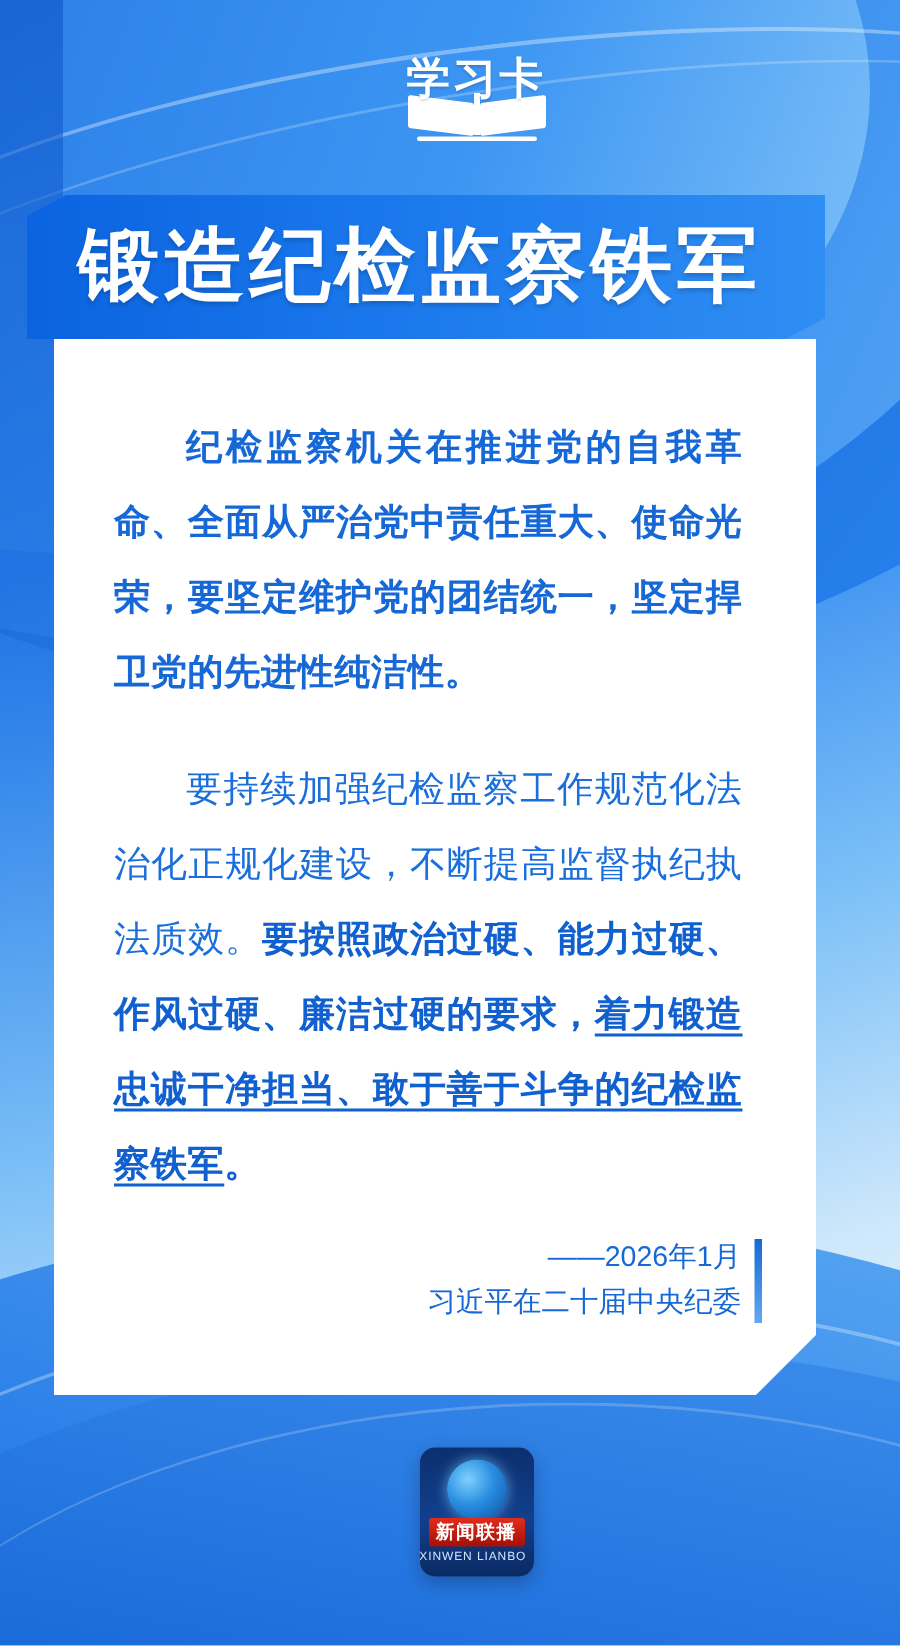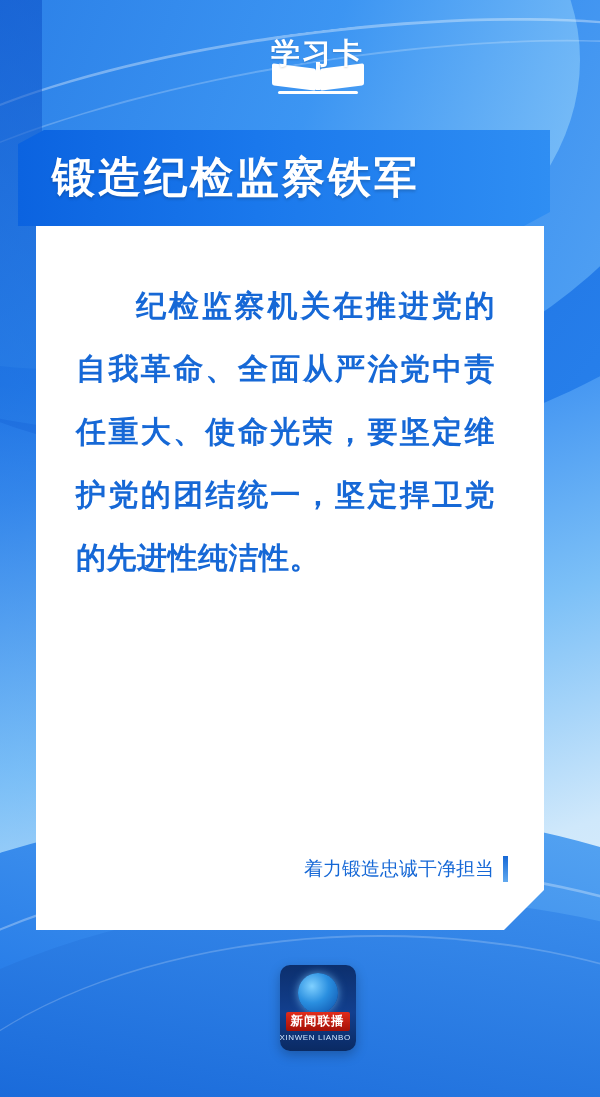--- a/index.html
+++ b/index.html
@@ -172,21 +172,21 @@
     background: linear-gradient(90deg, #0b63e0 0%, #1a78ec 45%, #2f8ef3 100%);
     clip-path: polygon(0 14px, 26px 0, 532px 0, 532px 82px, 506px 96px, 0 96px);
     box-shadow: 0 4px 14px rgba(3, 40, 100, .25);
   }
   .title-text {
     position: absolute;
     left: 34px;
     top: 50%;
     transform: translateY(-50%);
     color: #ffffff;
-    font-size: 43px;
+    font-size: 54px;
     font-weight: bold;
     letter-spacing: 3px;
     white-space: nowrap;
     text-shadow: 0 2px 3px rgba(0,0,0,.18);
   }
 
   
   .card {
     position: absolute;
     left: 36px;
@@ -198,22 +198,22 @@
     box-shadow: 0 10px 30px rgba(5, 45, 110, .18);
   }
   .card-body {
     position: absolute;
     left: 40px;
     right: 36px;
     top: 48px;
   }
   .para {
     color: #1668d6;
-    font-size: 30px;
-    line-height: 63px;
+    font-size: 24px;
+    line-height: 50px;
     letter-spacing: .5px;
     text-indent: 2em;
     font-weight: bold;
     margin: 0 13px 28px 0;
     text-align: justify;
   }
   .para.p2 { font-weight: normal; color: #1b6fdc; }
   .para.p2 .strong { font-weight: bold; color: #1060cf; }
   .para.p2 .ul {
     font-weight: bold;
@@ -325,26 +325,28 @@
     <div class="title-text">锻造纪检监察铁军</div>
   </div>
 
   <div class="card">
     <div class="card-body">
 
       <p class="para p1">
         <span>纪检监察机关在推进党的自我革命、全面从严治党中责任重大、使命光荣，要坚定维护党的团结统一，坚定捍卫党的先进性纯洁性。</span>
       </p>
 
+      <p class="para p2"><span>要持续加强纪检监察工作规范化法治化正规化建设，不断提高监督执纪执法质效。</span><span class="strong">要按照政治过硬、能力过硬、作风过硬、廉洁过硬的要求，</span><span class="ul">着力锻造忠诚干净担当、敢于善于斗争的纪检监察铁军</span><span class="strong">。</span></p>
 
     </div>
 
     <div class="attrib">
       <div class="bar"></div>
-      <div>着力锻造忠诚干净担当</div>
+      <div>——2026年1月</div>
+      <div>习近平在二十届中央纪委</div>
     </div>
   </div>
 
   <div class="badge">
     <div class="globe"></div>
     <div class="redbar">新闻联播</div>
     <div class="pinyin">XINWEN LIANBO</div>
   </div>
 
 </div>

